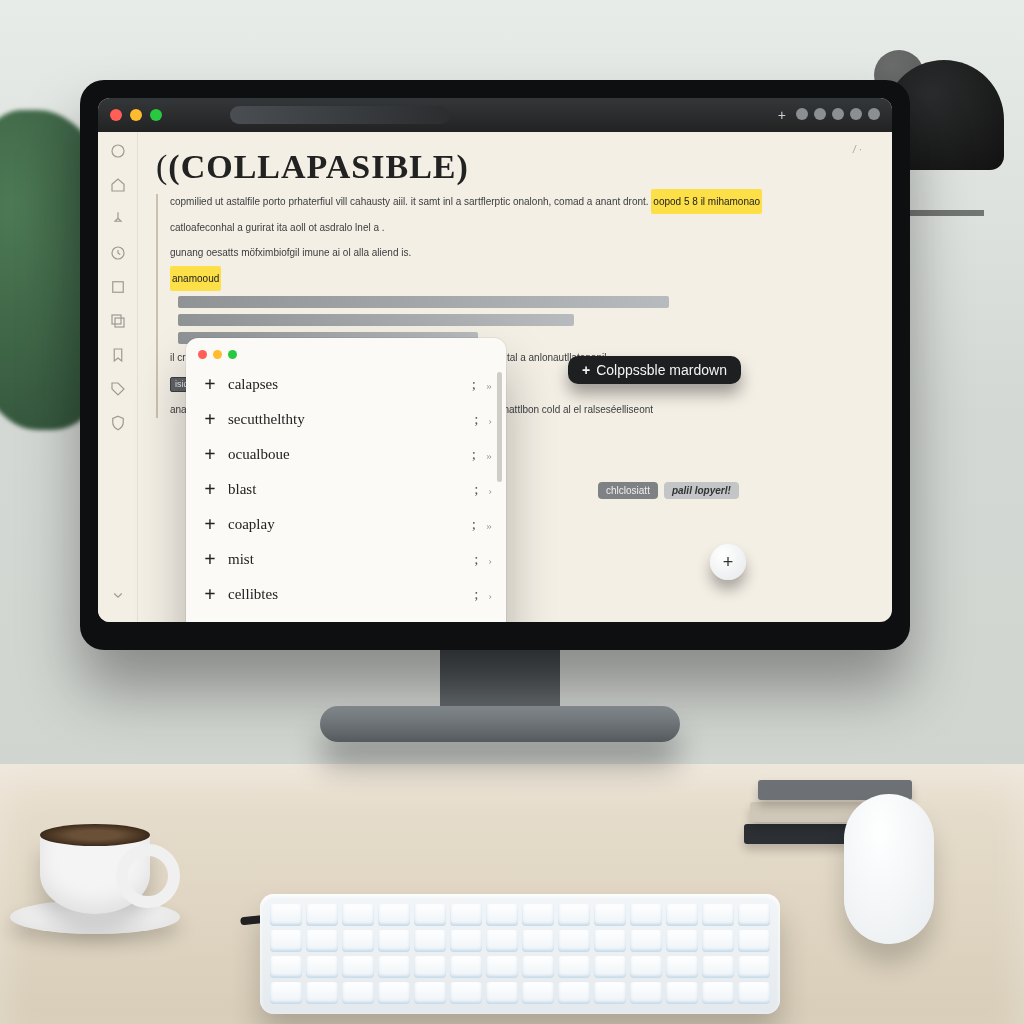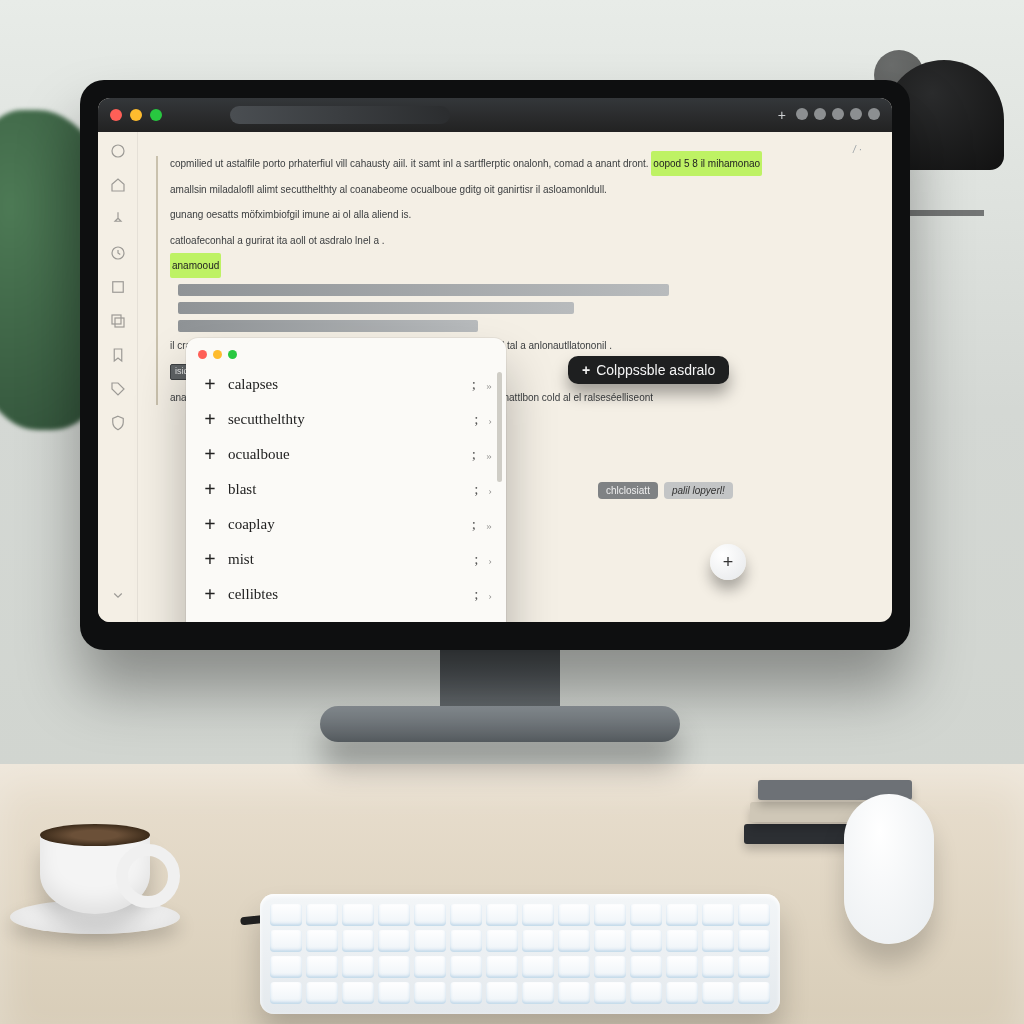--- a/index.html
+++ b/index.html
@@ -84,36 +84,36 @@
   .rail .chev{margin-top:auto;margin-bottom:8px;}
 
   .doc{flex:1;position:relative;padding:16px 32px 20px 18px;overflow:hidden;}
   .doc h1{font-family:Georgia,"Times New Roman",serif;font-weight:600;font-size:34px;
     letter-spacing:1px;color:#222;}
   .doc h1 .paren{font-weight:400;color:#222;}
   .crumb{position:absolute;right:30px;top:12px;font-size:10px;color:#9aa1a6;font-style:italic;}
   .body{margin-top:8px;font-size:10px;line-height:1.55;color:#3a3d3f;
     border-left:2px solid #c9c1ad;padding-left:12px;}
   .body p{margin-bottom:10px;}
-  .hl{background:#bef264;border-radius:2px;padding:7px 2px;color:#222;}
+  .hl{background:#fde047;border-radius:2px;padding:7px 2px;color:#222;}
   .blocks{margin:10px 0 6px 8px;}
   .blocks .bar{height:12px;margin:6px 0;border-radius:2px;
     background:linear-gradient(90deg,#8f9396,#b8bbbd);}
   .codey{display:inline-block;background:#5f6365;color:#e8e8e8;border:1px solid #3d4042;
     padding:0 4px;border-radius:2px;font-size:9px;}
 
   .chip{position:absolute;display:inline-flex;align-items:center;gap:6px;
     background:#1e1f20;color:#f4f4f4;border-radius:10px;padding:6px 14px;font-size:14px;
     box-shadow:0 10px 16px rgba(0,0,0,.35);}
   .chip .plus{font-weight:700;}
   .chip.main{left:470px;top:258px;}
   .chip2{position:absolute;left:500px;top:384px;display:flex;gap:6px;text-align:right;}
   .chip2 span{display:inline-block;border-radius:4px;font-size:10px;padding:3px 8px;}
   .chip2 .a{background:#7f8284;color:#eee;}
-  .chip2 .b{background:#c3c5c6;color:#333;font-style:italic;}
+  .chip2 .b{background:#c3c5c6;color:#333;font-style:italic;font-weight:bold;}
 
   .fab{position:absolute;left:612px;top:446px;width:36px;height:36px;border-radius:50%;
     background:radial-gradient(circle at 35% 30%,#fff,#e6e8ea);box-shadow:0 10px 14px rgba(0,0,0,.3);
     display:flex;align-items:center;justify-content:center;font-size:18px;color:#333;cursor:pointer;}
 
   
   .panel{position:absolute;left:88px;top:240px;width:320px;background:#fbfaf7;
     border-radius:12px;box-shadow:0 30px 50px rgba(0,0,0,.28),0 0 0 1px rgba(0,0,0,.05);
     padding:8px 4px 10px;}
   .panel .pbar{display:flex;gap:6px;padding:4px 8px 8px;}
@@ -260,29 +260,31 @@
         <div class="ic"><svg viewBox="0 0 24 24">
               <path d="M12 3l7 3v5c0 5-3 8-7 10-4-2-7-5-7-10V6z"></path>
             </svg></div>
         <div class="ic chev"><svg viewBox="0 0 24 24">
               <path d="M7 10l5 5 5-5"></path>
             </svg></div>
       </div>
 
       <div class="doc">
         <span class="crumb">/ ·</span>
+        <h1>
+          <span class="paren">(</span><span>(COLLAPASIBLE)</span>
+        </h1>
 
         <div class="body">
           <p>
             <span>copmilied ut astalfile  porto prhaterfiul vill cahausty aiil. it samt inl a sartflerptic onalonh, comad a anant dront.</span>
             <span class="hl">oopod  5  8 il mihamonao</span>
           </p>
-          <p>amallsin miladalofll  alimt secutthelthty al coanabeome ocualboue gditg oit ganirtisr il asloamonldull.</p>
+          <p>catloafeconhal a gurirat ita aoll ot asdralo lnel a .</p>
           <p>gunang oesatts möfximbiofgil imune ai ol alla aliend is.</p>
-          <p>catloafeconhal a gurirat ita aoll ot asdralo lnel a .</p>
           <p>
             <span class="hl">anamooud</span>
           </p>
           <div class="blocks">
             <div class="bar" style="width:72%"></div>
             <div class="bar" style="width:58%"></div>
             <div class="bar" style="width:44%"></div>
           </div>
           <p>il crants grante al statratial onospialo gnaod rindulal suna a ian arf tatlalenbl tal a anlonautllatononil .</p>
           <p>
@@ -290,21 +292,21 @@
             &nbsp;
             <span class="codey">aomol ocoyn</span>
           </p>
           <p>anatge spap s hillolri mue s  rlerionald ifls da cr  oesceordscoanl calrt  ) anamnattlbon cold al el  ralseséelliseont</p>
         </div>
       </div>
     </div>
 
     <div class="chip main">
       <span class="plus">+</span>
-      <span>Colppssble asdralo</span>
+      <span>Colppssble mardown</span>
     </div>
     <div class="chip2">
       <span class="a">chlclosiatt</span>
       <span class="b">palil lopyerl!</span>
     </div>
     <div class="fab">
       <span>+</span>
     </div>
 
     <div class="panel">

